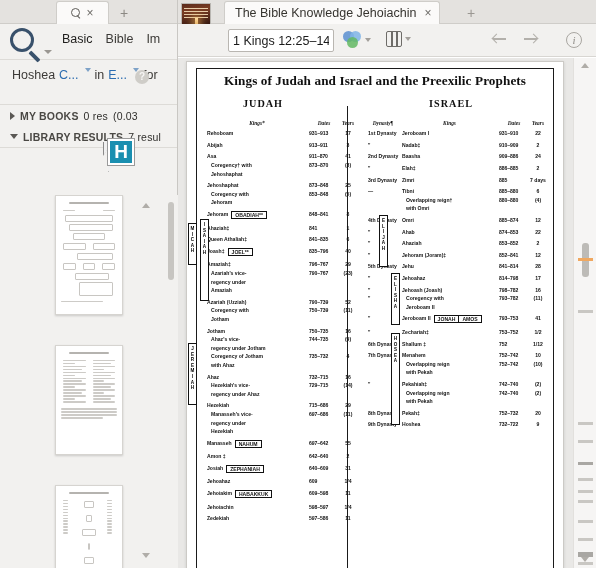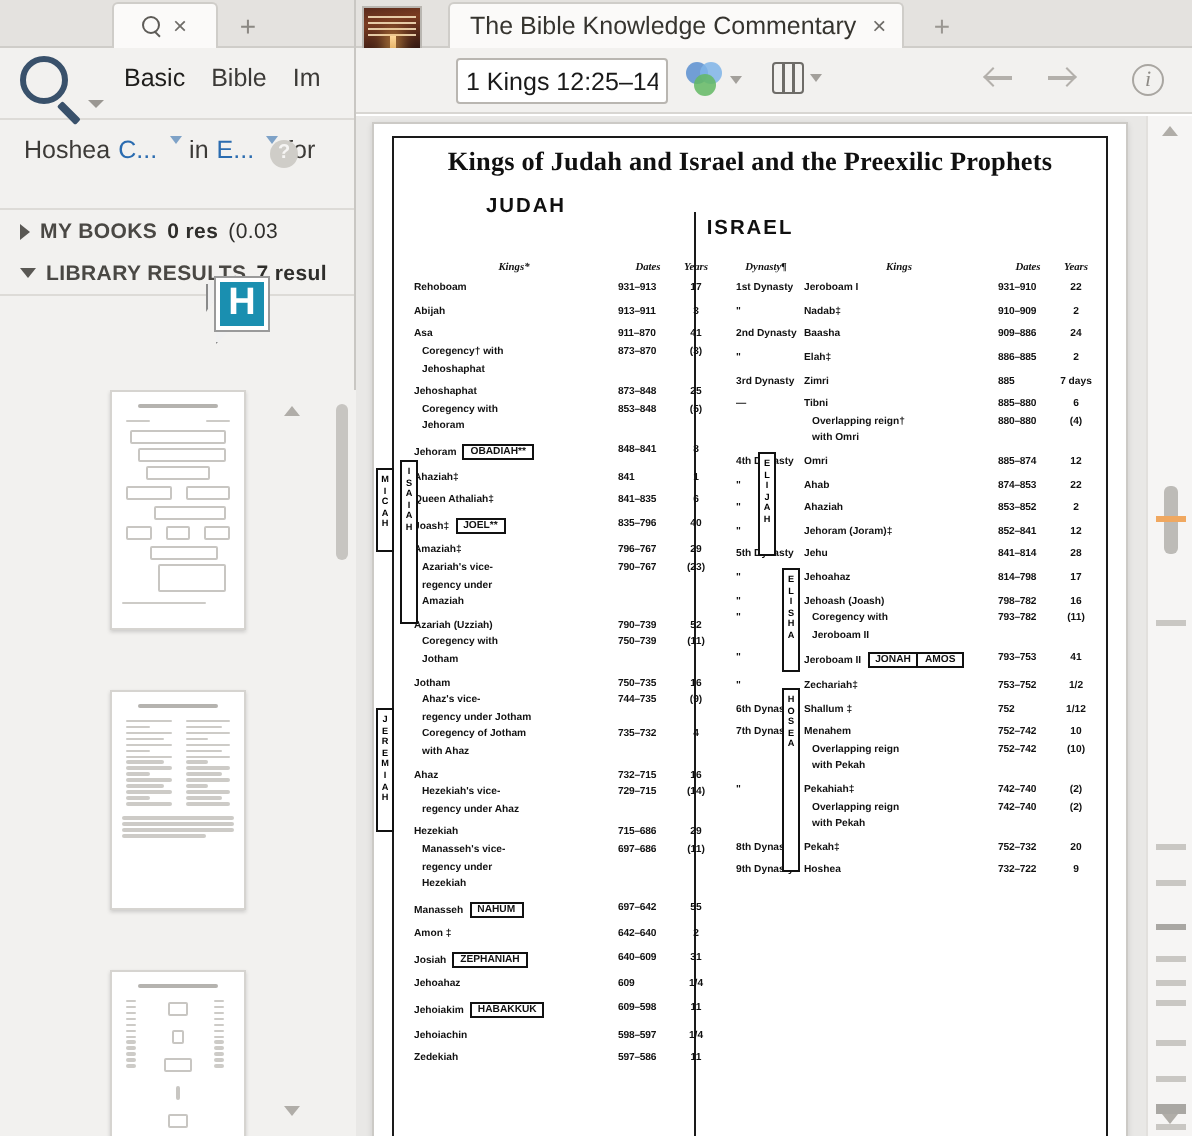--- a/index.html
+++ b/index.html
@@ -132,21 +132,21 @@
     width: 0; height: 0;
     border-top: 4px solid transparent; border-bottom: 4px solid transparent;
     border-left: 5px solid #5a5854;
   }
   .res-row .tri-down {
     width: 0; height: 0;
     border-left: 4px solid transparent; border-right: 4px solid transparent;
     border-top: 5px solid #5a5854;
   }
   .res-row .lbl { font-weight: bold; color: #4a4844; text-align: center; }
-  .res-row .cnt { color: #2f2e2b; font-weight: bold; }
+  .res-row .cnt { color: #2f2e2b; font-weight: normal; }
   .res-row .time { color: #2f2e2b; }
 
   
   .thumbs {
     position: absolute; left: 0; top: 195px;
     width: 178px; height: 373px;
     background: #f2f1ef;
     overflow: hidden;
   }
   .thumb {
@@ -360,22 +360,22 @@
     position: absolute; left: 9px; top: 6px; right: 9px; bottom: 0;
     border: 1.6px solid #1a1a1a;
     border-bottom: none;
   }
   .doc-title {
     text-align: center; font-family: "Liberation Serif", serif;
     font-weight: bold; font-size: 13.2px; color: #101010;
     margin-top: 11px; letter-spacing: .1px;
   }
   .col-heads {
-    display: flex; margin-top: 9px; font-family: Liberation Sans, sans-serif;
-    font-weight: bold; font-size: 10.2px; letter-spacing: 1px; color: #101010; flex-direction: column;
+    display: flex; margin-top: 9px; font-family: Liberation Serif, serif;
+    font-weight: bold; font-size: 10.2px; letter-spacing: 1px; color: #101010;
   }
   .col-heads .j { width: 152px; text-align: center; }
   .col-heads .i { flex: 1; text-align: center; }
   .divider {
     position: absolute; left: 160px; top: 44px; bottom: 0;
     width: 1.2px; background: #1a1a1a;
   }
   .cols { display: flex; position: relative; }
   .col-judah { width: 152px; position: relative; }
   .col-israel { flex: 1; position: relative; padding-left: 9px; }
@@ -635,21 +635,21 @@
       <div class="arrow"></div>
       <div class="tail"></div>
       <div class="box">H</div>
     </div>
   </div>
 
   <div class="main">
 
     <div class="main-tabbar">
       <div class="main-tab">
-        <span>The Bible Knowledge Commentary</span>
+        <span>The Bible Knowledge Jehoiachin</span>
         <span class="main-tab-close">×</span>
       </div>
       <div class="main-newtab">+</div>
     </div>
 
     <div class="book-cover">
       <div class="bt"></div>
         <div class="glow"></div>
         <div class="bb"></div>
     </div>

